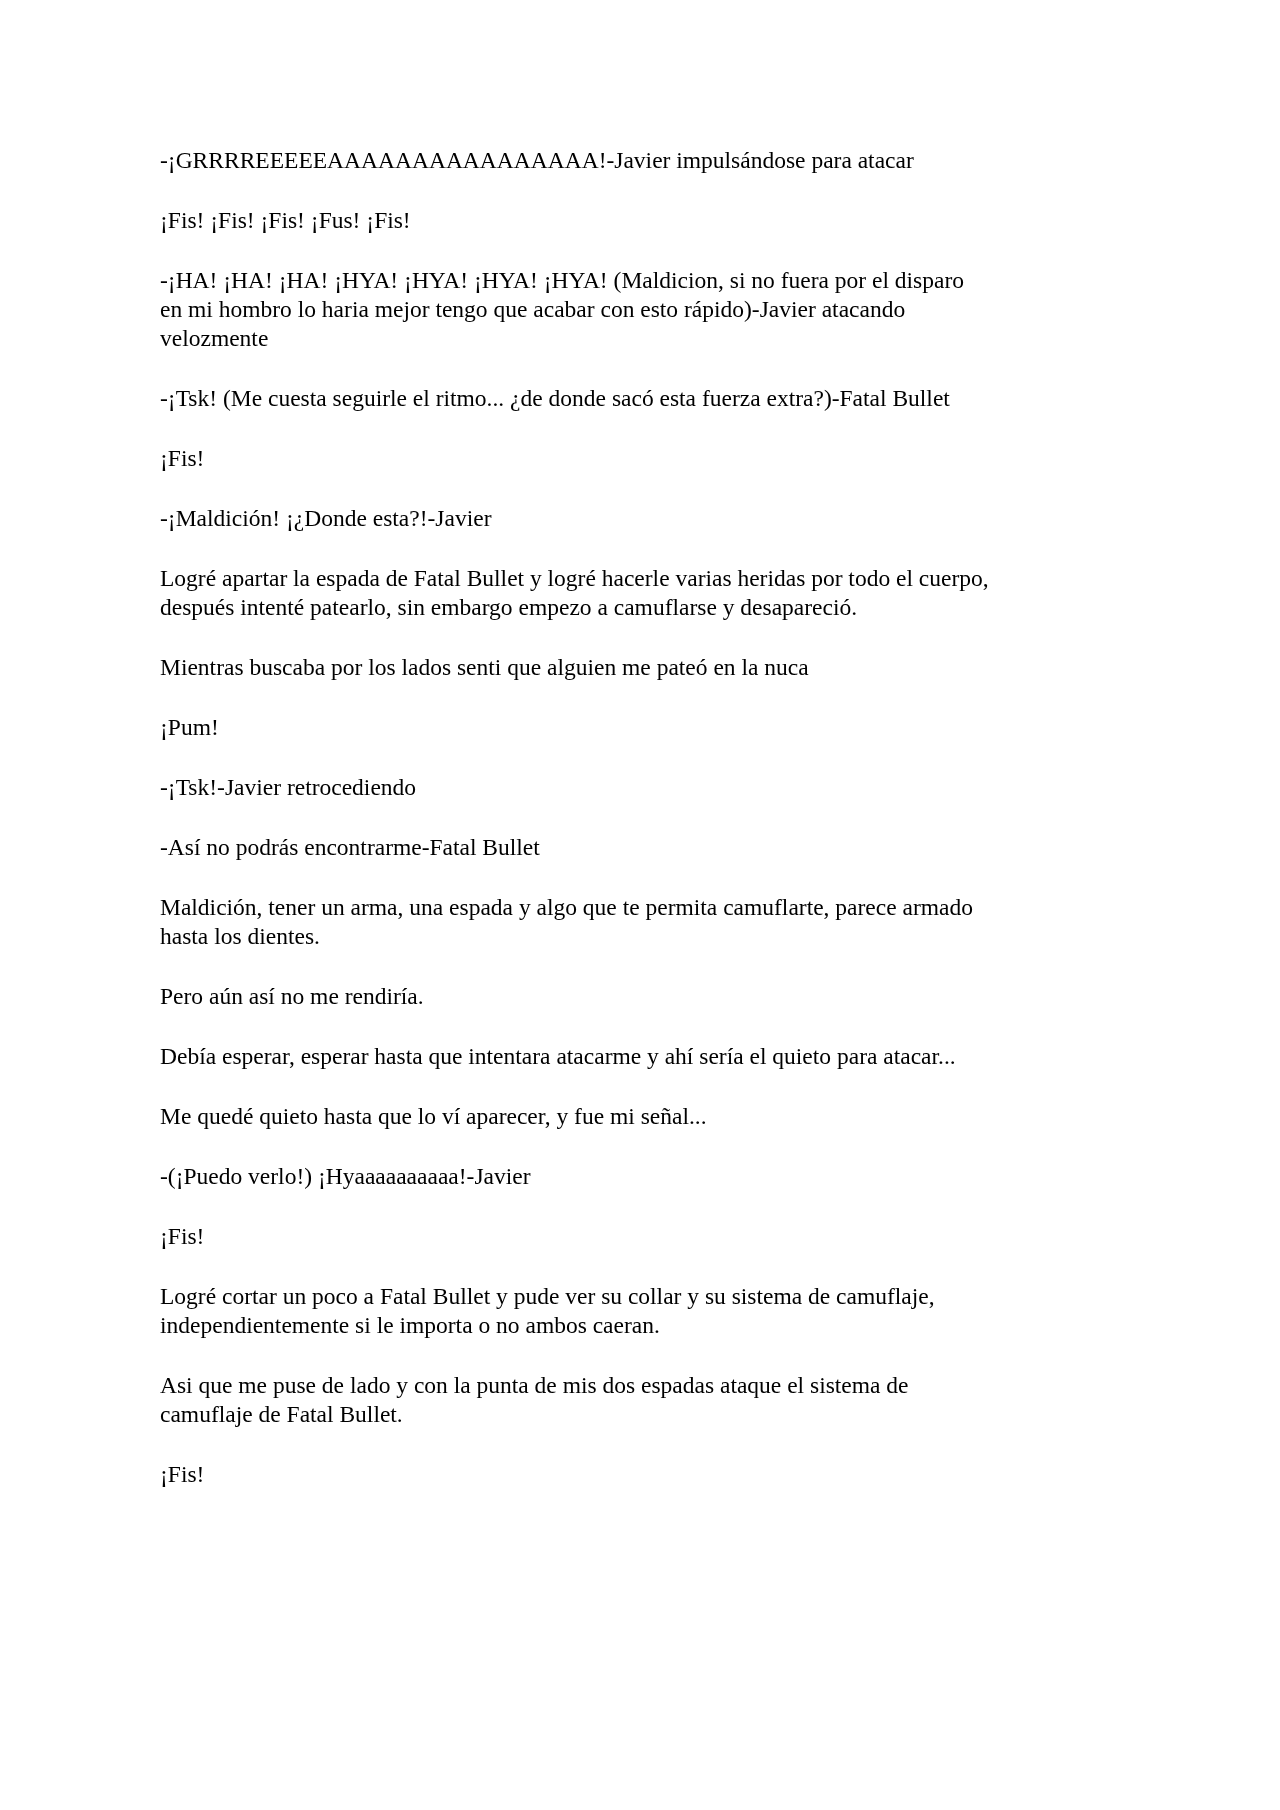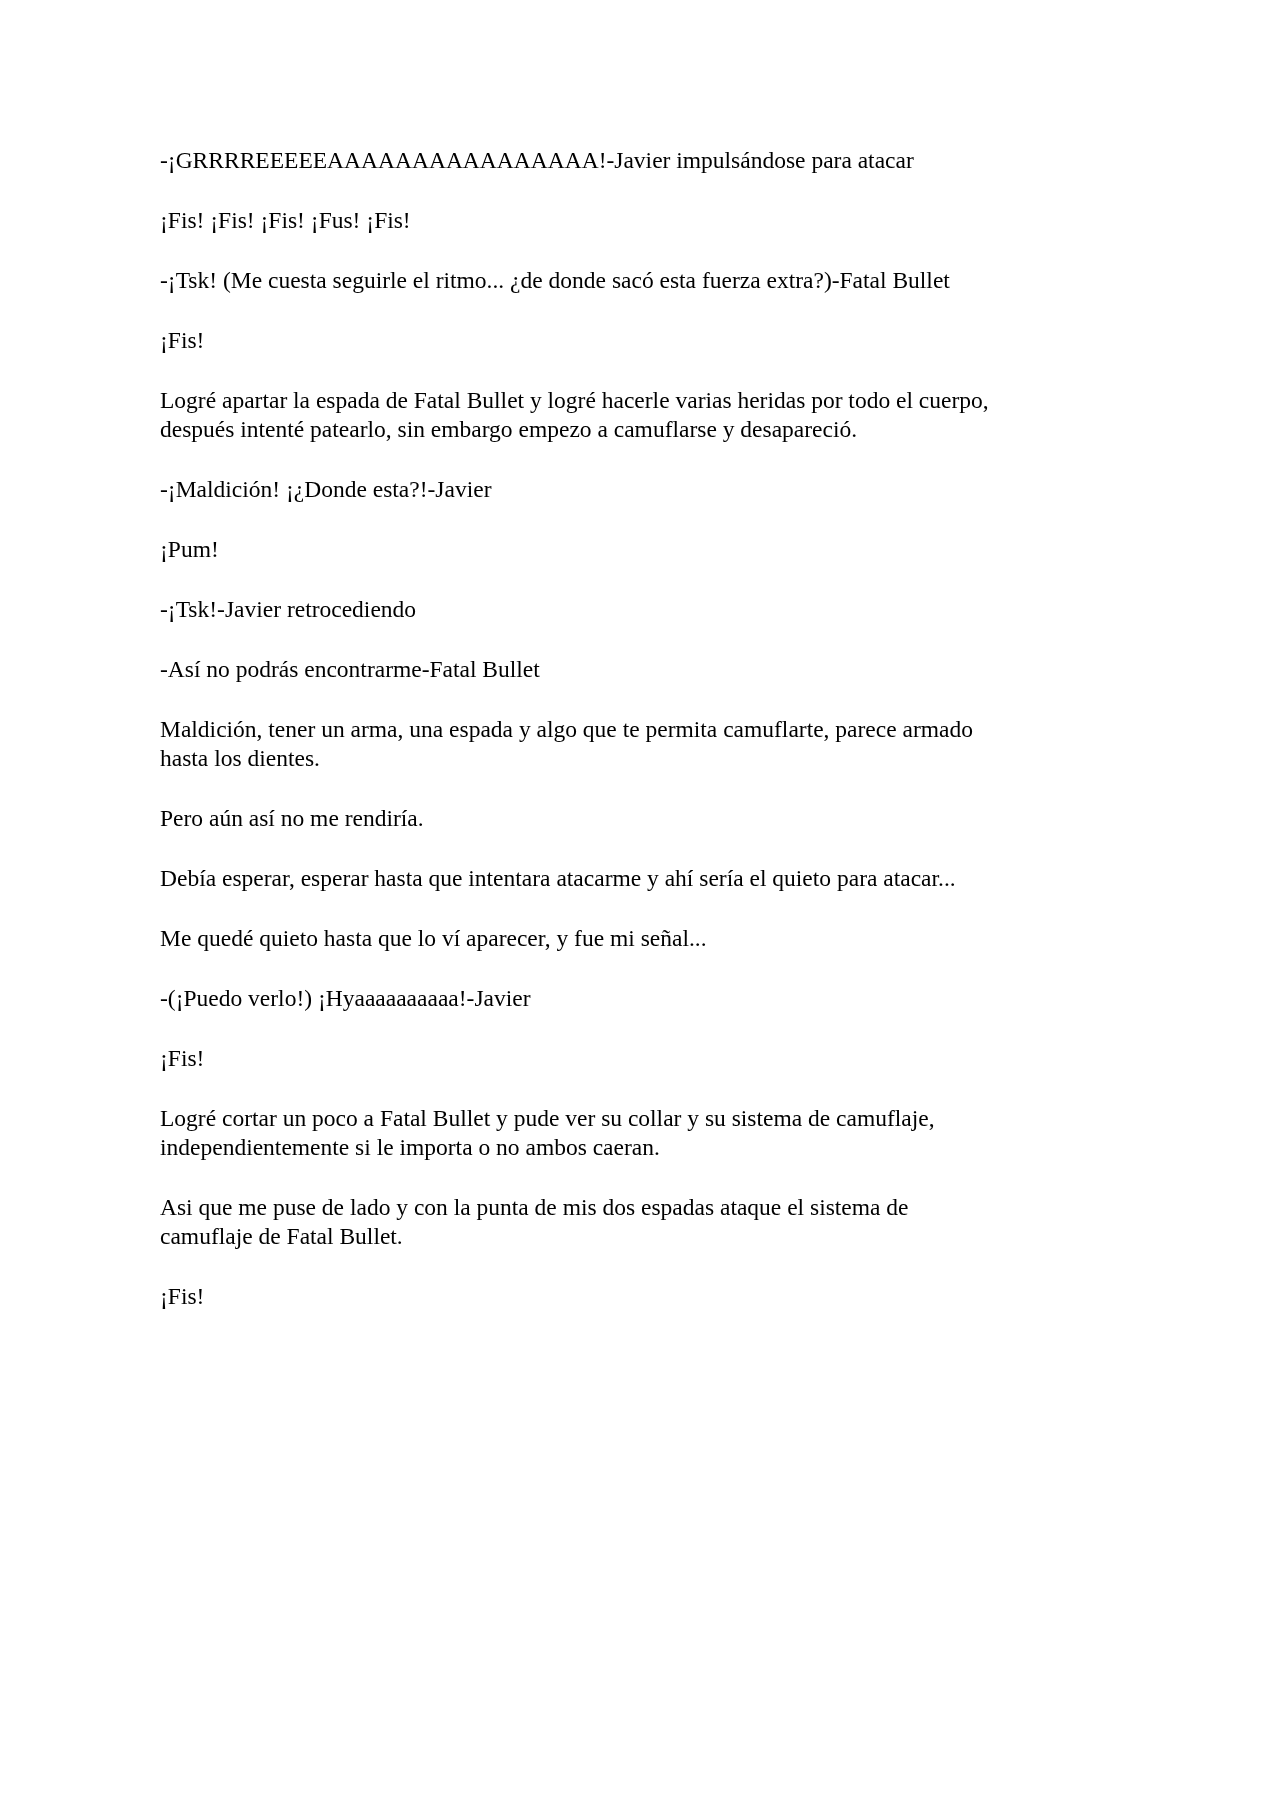--- a/index.html
+++ b/index.html
@@ -29,25 +29,29 @@
     text-align: left;
   }
 </style>
 </head>
 <body>
 
 <div class="page">
   <div class="content">
     <p>-¡GRRRREEEEEAAAAAAAAAAAAAAAA!-Javier impulsándose para atacar</p>
     <p>¡Fis! ¡Fis! ¡Fis! ¡Fus! ¡Fis!</p>
+    <p>-¡HA! ¡HA! ¡HA! ¡HYA! ¡HYA! ¡HYA! ¡HYA! (Maldicion, si no fuera por el disparo
+en mi hombro lo haria mejor tengo que acabar con esto rápido)-Javier atacando
+velozmente</p>
     <p>-¡Tsk! (Me cuesta seguirle el ritmo... ¿de donde sacó esta fuerza extra?)-Fatal Bullet</p>
     <p>¡Fis!</p>
+    <p>-¡Maldición! ¡¿Donde esta?!-Javier</p>
     <p>Logré apartar la espada de Fatal Bullet y logré hacerle varias heridas por todo el cuerpo,
 después intenté patearlo, sin embargo empezo a camuflarse y desapareció.</p>
-    <p>-¡Maldición! ¡¿Donde esta?!-Javier</p>
+    <p>Mientras buscaba por los lados senti que alguien me pateó en la nuca</p>
     <p>¡Pum!</p>
     <p>-¡Tsk!-Javier retrocediendo</p>
     <p>-Así no podrás encontrarme-Fatal Bullet</p>
     <p>Maldición, tener un arma, una espada y algo que te permita camuflarte, parece armado
 hasta los dientes.</p>
     <p>Pero aún así no me rendiría.</p>
     <p>Debía esperar, esperar hasta que intentara atacarme y ahí sería el quieto para atacar...</p>
     <p>Me quedé quieto hasta que lo ví aparecer, y fue mi señal...</p>
     <p>-(¡Puedo verlo!) ¡Hyaaaaaaaaaa!-Javier</p>
     <p>¡Fis!</p>

